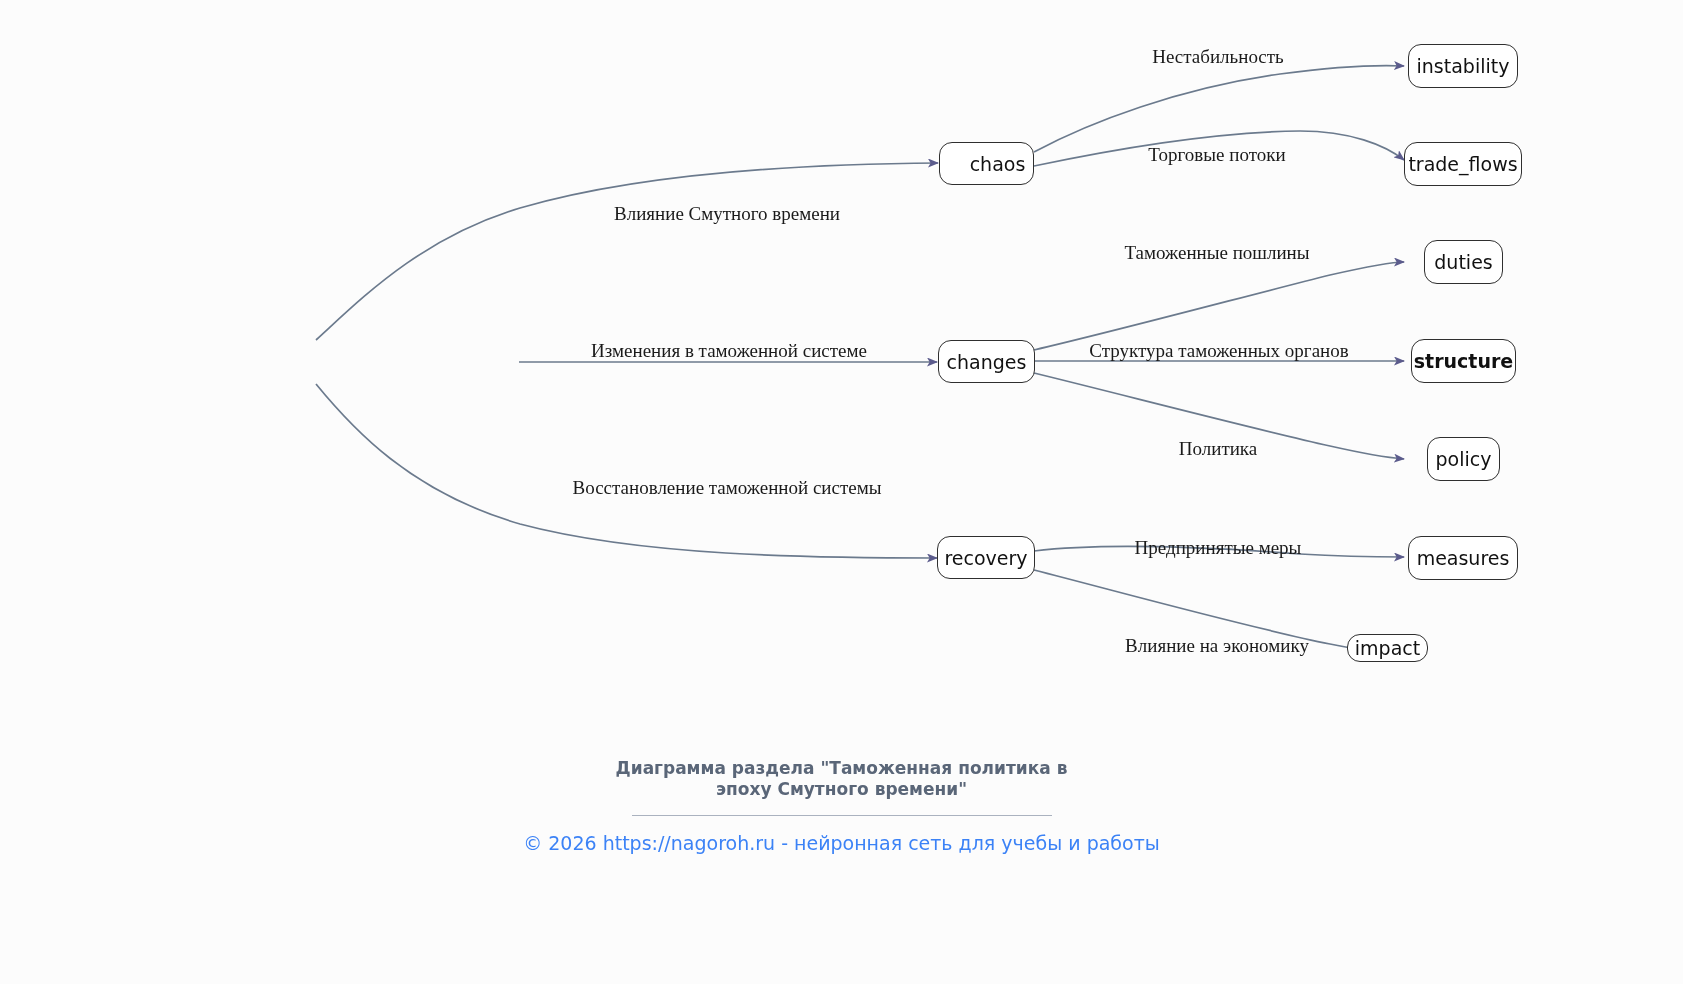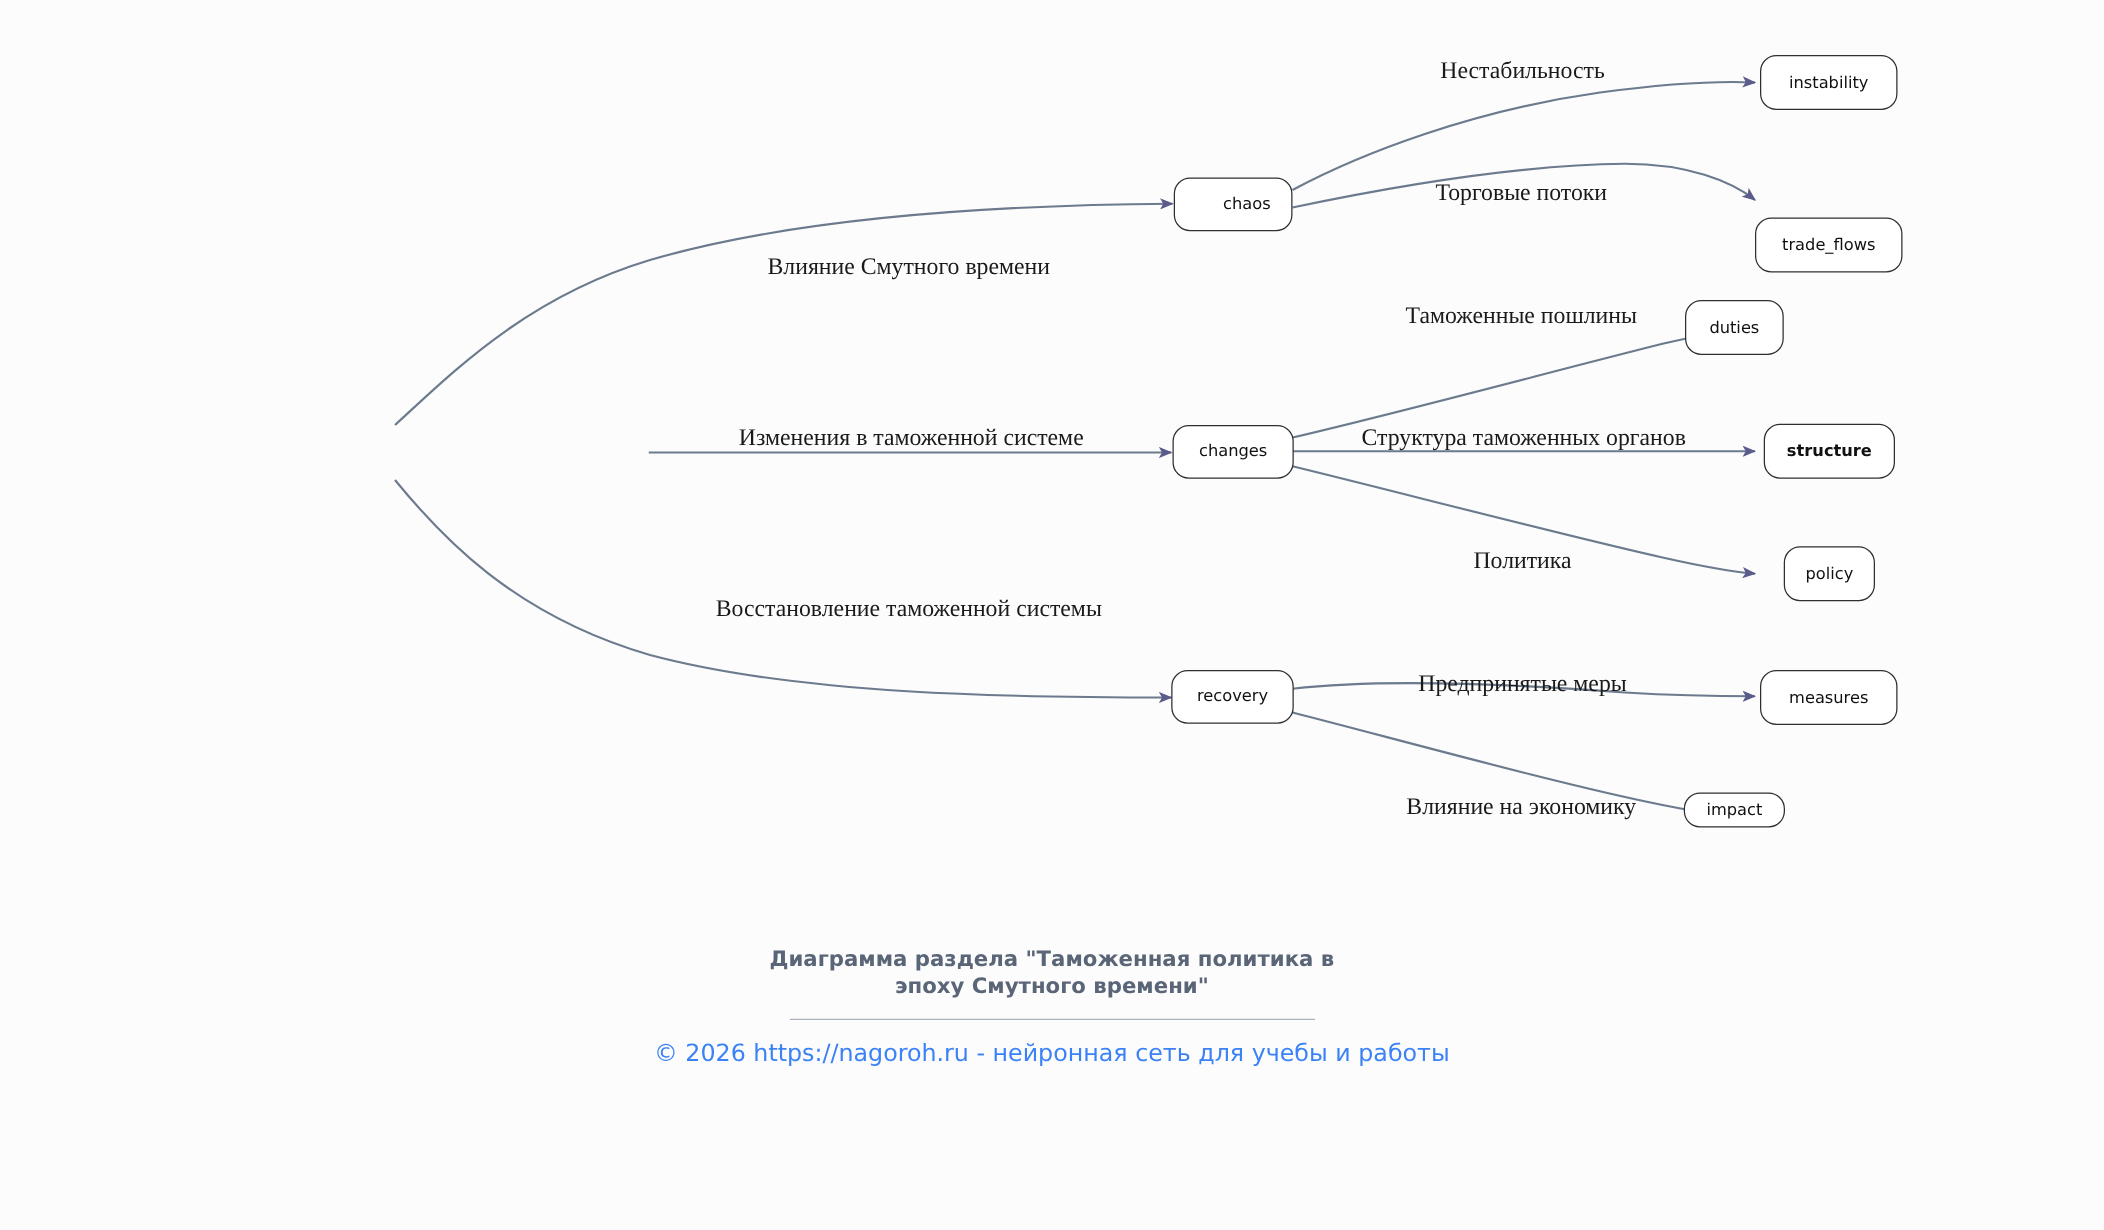--- a/index.html
+++ b/index.html
@@ -38,21 +38,21 @@
     color: #111111;
     font-size: 19px;
     font-family: "DejaVu Sans", sans-serif;
     padding: 0 14px;
     border-radius: 10px;
   }
   .node-mid, .node-leaf {
     background: #ffffff;
     border: 1.6px solid #2f2f2f;
     color: #111111;
-    font-size: 13px;
+    font-size: 19px;
     font-family: "DejaVu Sans", sans-serif;
     padding: 0 16px;
     border-radius: 13px;
   }
   .edge-label {
     position: absolute;
     font-family: "Liberation Serif", "DejaVu Serif", serif;
     font-size: 19px;
     color: #1a1a1a;
     white-space: nowrap;
@@ -114,23 +114,23 @@
 
 
   <div class="node node-mid" style="left:939px; top:142px; width:95px; height:43px;padding-left:38px;">chaos</div>
 
   <div class="node node-mid" style="left:938px; top:340px; width:97px; height:43px;">changes</div>
 
   <div class="node node-mid" style="left:937px; top:536px; width:98px; height:43px;">recovery</div>
 
   <div class="node node-leaf" style="left:1408px; top:44px; width:110px; height:44px;">instability</div>
 
-  <div class="node node-leaf" style="left:1404px; top:142px; width:118px; height:44px;margin-top:32px;">trade_flows</div>
+  <div class="node node-leaf" style="left:1404px; top:142px; width:118px; height:44px;">trade_flows</div>
 
-  <div class="node node-leaf" style="left:1348px; top:240px; width:79px; height:44px;">duties</div>
+  <div class="node node-leaf" style="left:1424px; top:240px; width:79px; height:44px;">duties</div>
 
   <div class="node node-leaf" style="left:1411px; top:339px; width:105px; height:44px;font-weight:bold;">structure</div>
 
   <div class="node node-leaf" style="left:1427px; top:437px; width:73px; height:44px;">policy</div>
 
   <div class="node node-leaf" style="left:1408px; top:536px; width:110px; height:44px;">measures</div>
 
   <div class="node node-leaf" style="left:1347px; top:634px; width:81px; height:28px;text-align:right;">impact</div>
 
   <div class="edge-label" style="left:727px; top:214px;">Влияние Смутного времени</div>

